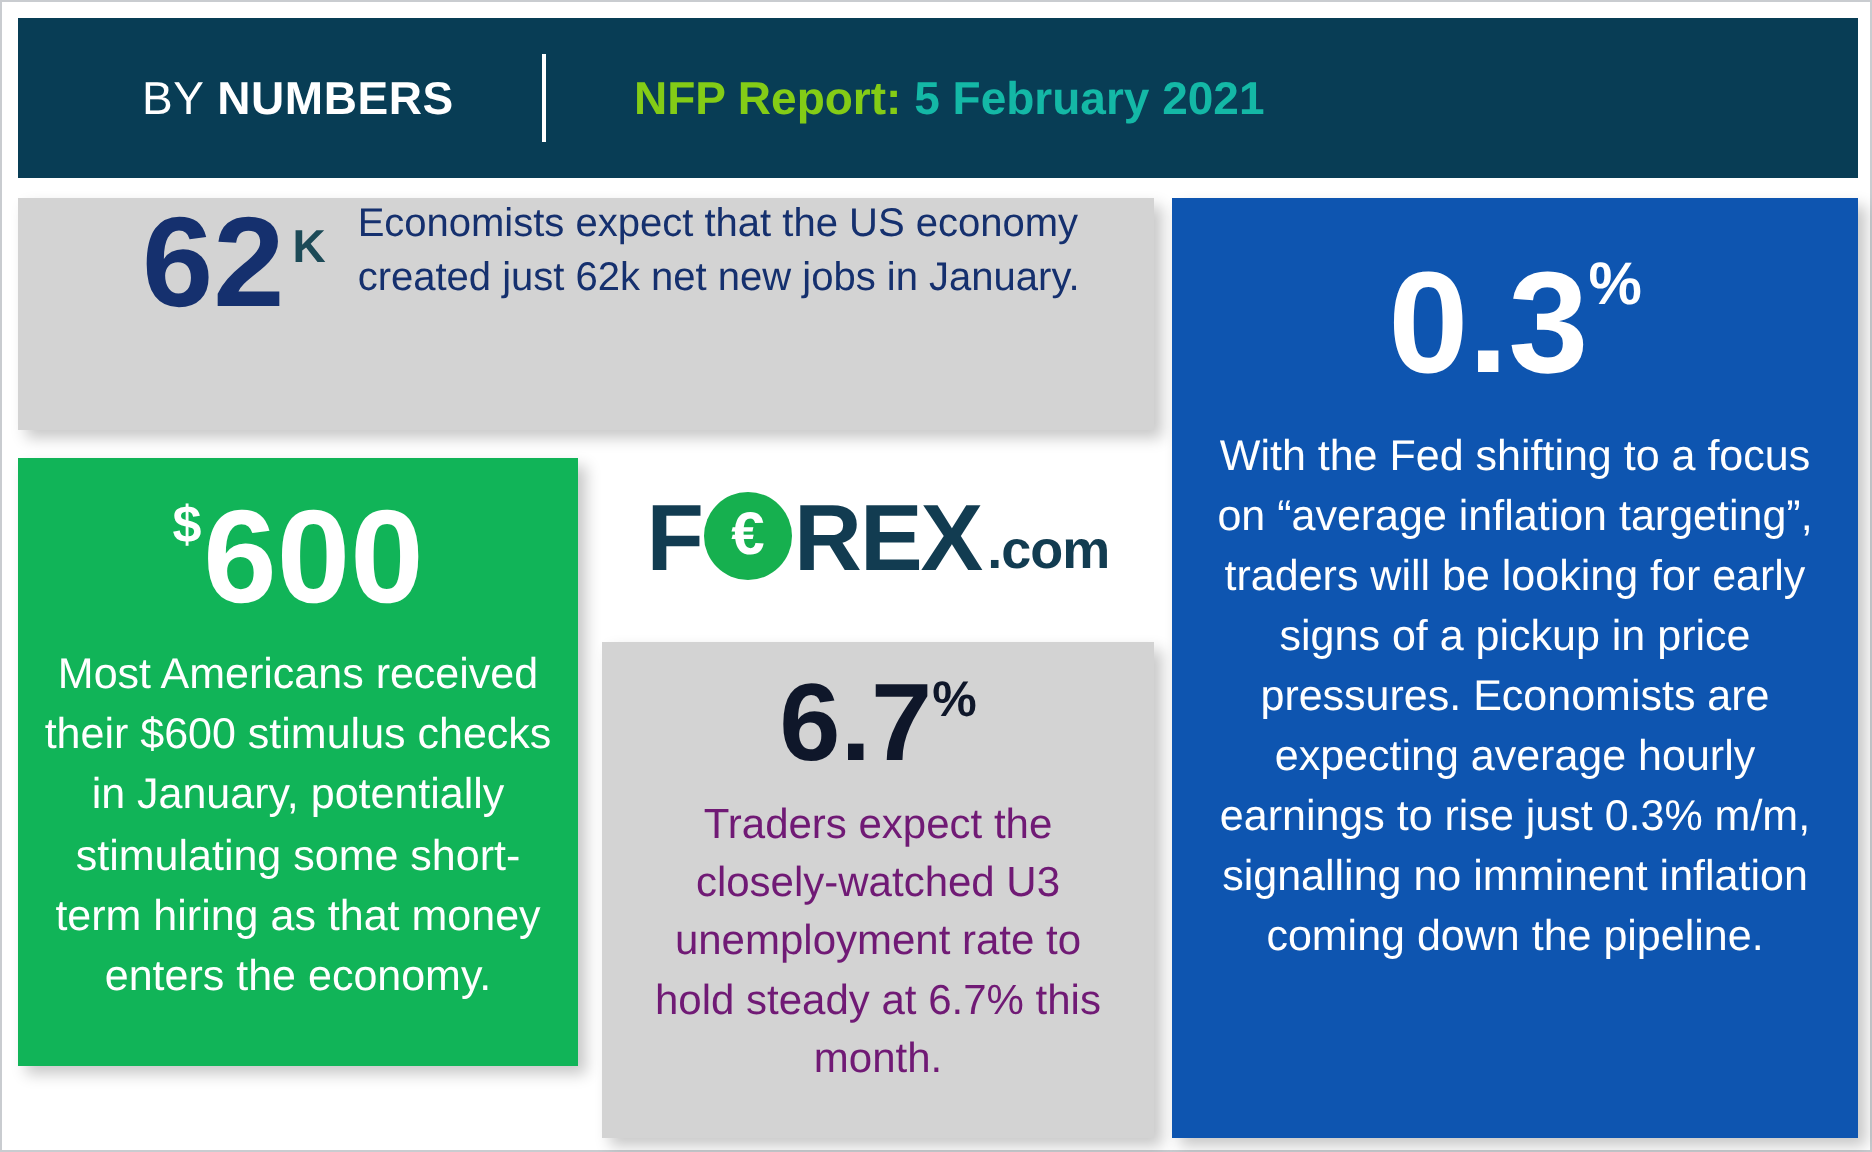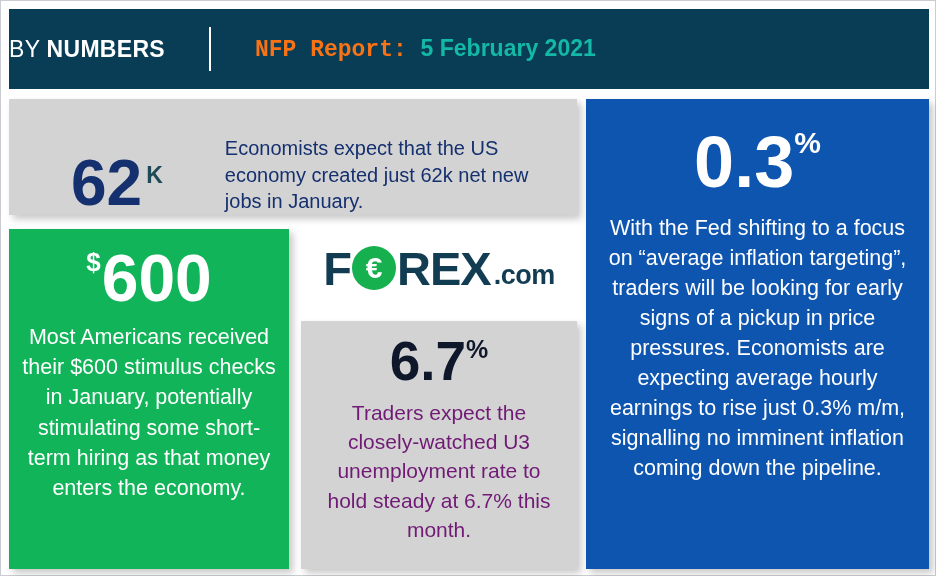--- a/index.html
+++ b/index.html
@@ -26,20 +26,21 @@
   .header {
     position: absolute;
     left: 8px;
     top: 8px;
     width: 920px;
     height: 80px;
     background: #083d55;
     display: flex;
     align-items: center;
     box-sizing: border-box;
+    padding-left: 62px;
   }
   .hdr-bynumbers {
     color: #ffffff;
     font-size: 23px;
     letter-spacing: 0.3px;
     white-space: nowrap;
   }
   .hdr-bynumbers .lt { font-weight: 400; }
   .hdr-bynumbers .bd { font-weight: 700; }
   .hdr-divider {
@@ -48,43 +49,42 @@
     background: #ffffff;
     margin-left: 44px;
     margin-right: 44px;
     flex: 0 0 auto;
   }
   .hdr-report {
     font-size: 23px;
     font-weight: 700;
     white-space: nowrap;
   }
-  .hdr-report .label { color: #f97316; font-family: Liberation Mono, monospace; }
+  .hdr-report .label { color: #84cc16; }
   .hdr-report .date  { color: #14b8a6; }
 
   
   .card {
     position: absolute;
     box-sizing: border-box;
     box-shadow: 4px 4px 7px rgba(0,0,0,0.22);
   }
   .card.gray  { background: #d3d3d3; }
   .card.green { background: #11b458; }
   .card.blue  { background: #0e55b0; }
 
   
   #card-62k {
     left: 8px;
     top: 98px;
     width: 568px;
     height: 116px;
     display: flex;
-    align-items: flex-end;
+    align-items: flex-start;
     padding: 0 18px 0 20px;
-    gap: 46px;
   }
   .stat-62k {
     color: #15306e;
     font-weight: 700;
     font-size: 64px;
     line-height: 1;
     white-space: nowrap;
     flex: 0 0 auto;
     padding-left: 42px;
     padding-right: 16px;
@@ -101,21 +101,21 @@
     font-size: 20px;
     line-height: 1.33;
     text-align: left;
   }
 
   
   #card-600 {
     left: 8px;
     top: 228px;
     width: 280px;
-    height: 340px;
+    height: 304px;
     padding: 14px 12px 10px 12px;
     text-align: center;
     color: #ffffff;
   }
   .stat-600 {
     font-weight: 700;
     font-size: 66px;
     line-height: 1.08;
     white-space: nowrap;
   }

